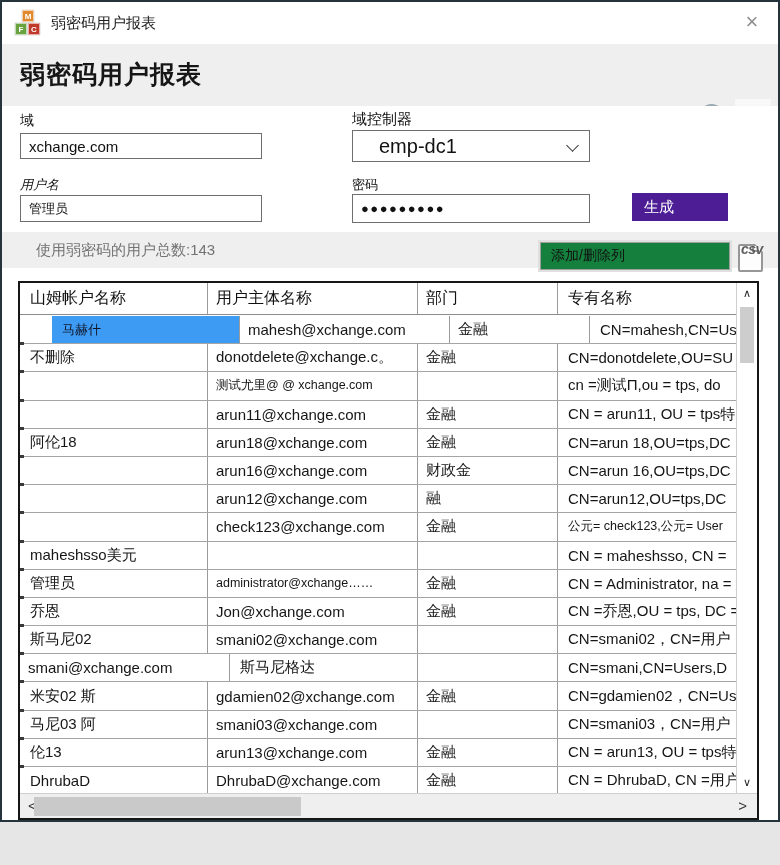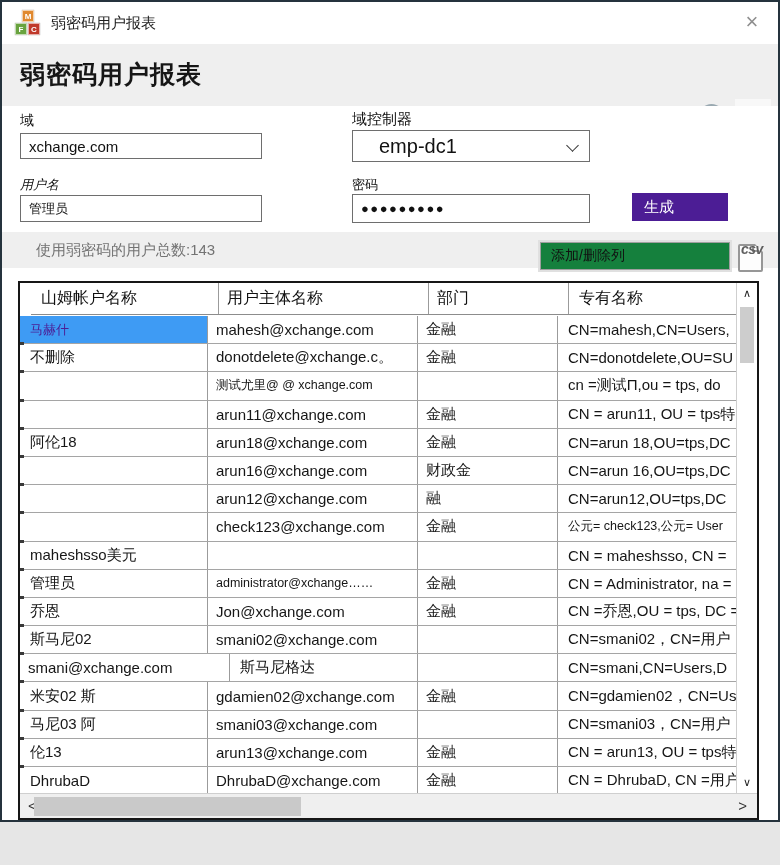--- a/index.html
+++ b/index.html
@@ -43,32 +43,32 @@
   .strip { position:relative; height:36px; background:#efefef; }
   .total-text { position:absolute; left:18px; top:9px; font-size:15px; color:#737373;margin-left:16px; }
   .cols-btn { position:absolute; left:538px; top:10px; width:190px; height:28px; background:#15803d; border:1px solid #9f9f9f; box-shadow:0 0 0 2px #e0e0e0; font-size:14px; color:#111; text-align:left; padding-left:10px; font-family:inherit; cursor:pointer; }
   .csv-btn { position:absolute; left:736px; top:12px; width:25px; height:28px; border:2px solid #979797; border-radius:2px; background:#fdfdfd; cursor:pointer; }
   .csv-fold { position:absolute; right:-2px; top:-2px; width:0; height:0; border-left:8px solid transparent; border-top:8px solid #efefef; }
   .csv-fold2 { position:absolute; right:2px; top:-1px; width:7px; height:7px; border-left:2px solid #979797; border-bottom:2px solid #979797; }
   .csv-txt { position:absolute; left:1px; bottom:13px; font-size:14px; font-weight:bold; color:#5e5e5e; letter-spacing:-0.5px; font-style:italic; }
 
   
   .table-wrap { position:absolute; left:16px; top:279px; width:741px; height:539px; background:#fff; border:2px solid #161616; }
-  .thead { display:flex; height:32px; align-items:center; margin-right:21px; border-bottom:1px solid #8c8c8c;margin-left:11px; }
+  .thead { display:flex; height:32px; align-items:center; margin-right:21px; border-bottom:1px solid #8c8c8c; }
   .hcell { font-size:16px; color:#111; white-space:nowrap; overflow:hidden; height:100%; display:flex; align-items:center; }
   .tbody { position:absolute; top:33px; left:0; right:21px; bottom:25px; overflow:hidden; }
   .trow { position:relative; display:flex; height:28.2px; align-items:center; border-bottom:1px solid #a5a5a5; }
   .trow::before { content:""; position:absolute; left:0; bottom:-2px; width:4px; height:3px; background:#3a3a3a; }
   .cell { font-size:15px; color:#161616; white-space:nowrap; overflow:hidden; height:100%; display:flex; align-items:center; }
   .cell-sam, .h-sam { width:188px; padding-left:10px; border-right:1px solid #9b9b9b; }
   .cell-upn, .h-upn { width:210px; padding-left:8px; border-right:1px solid #9b9b9b; }
   .cell-dept, .h-dept { width:140px; padding-left:8px; border-right:1px solid #9b9b9b; }
   .cell-dn, .h-dn { flex:1; padding-left:10px; }
   .cell.small { font-size:12.5px; }
-  .cell.sel { background:#3e9bf4; color:#4c1d95; font-size:13px; }
+  .cell.sel { background:#3e9bf4; color:#0f172a; font-size:13px;margin-left:32px; }
 
   
   .vscroll { position:absolute; top:0; right:0; bottom:25px; width:21px; background:#fff; border-left:1px solid #cfcfcf; }
   .varrow { position:absolute; left:0; width:100%; text-align:center; font-size:11px; color:#222; cursor:pointer; }
   .varrow.up { top:4px; }
   .varrow.down { bottom:4px; }
   .vthumb { position:absolute; left:3px; right:3px; top:24px; height:56px; background:#cdcdcd; cursor:pointer; }
   .hscroll { position:absolute; left:0; right:0; bottom:0; height:25px; background:#efefef; border-top:1px solid #cfcfcf; }
   .harrow { position:absolute; top:0; height:25px; line-height:24px; font-size:15px; color:#333; cursor:pointer; }
   .harrow.left { left:8px; }

